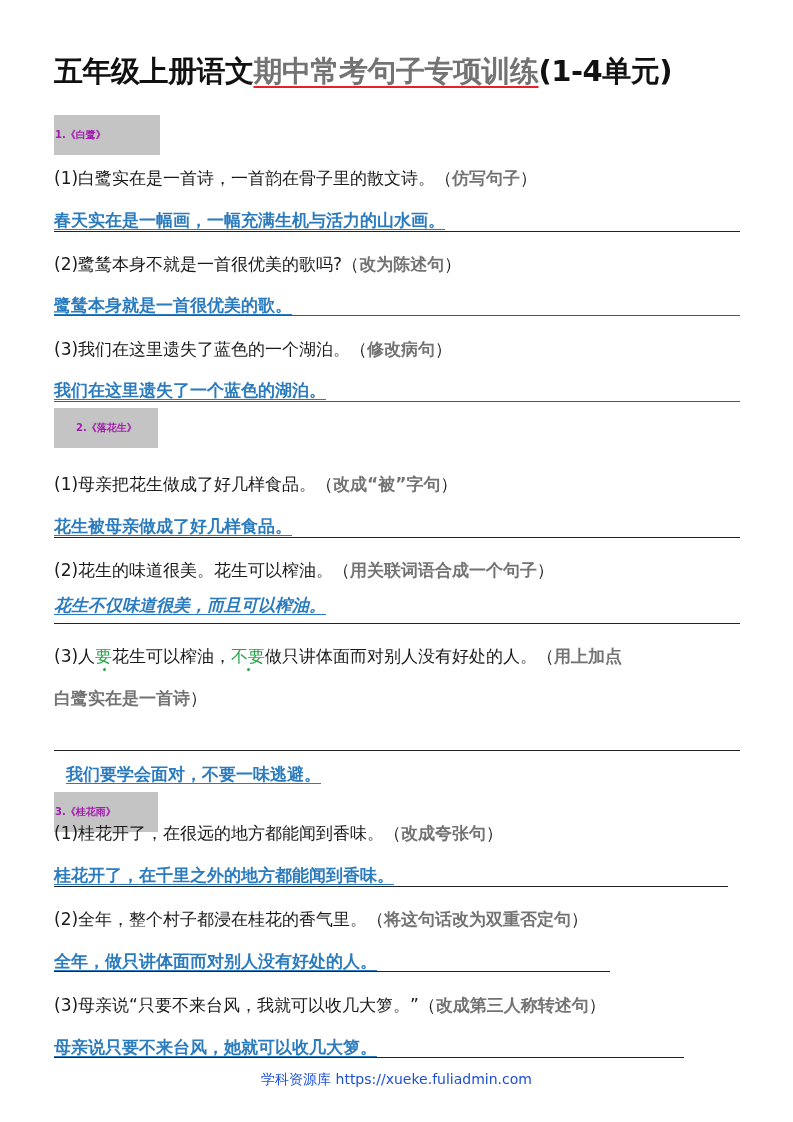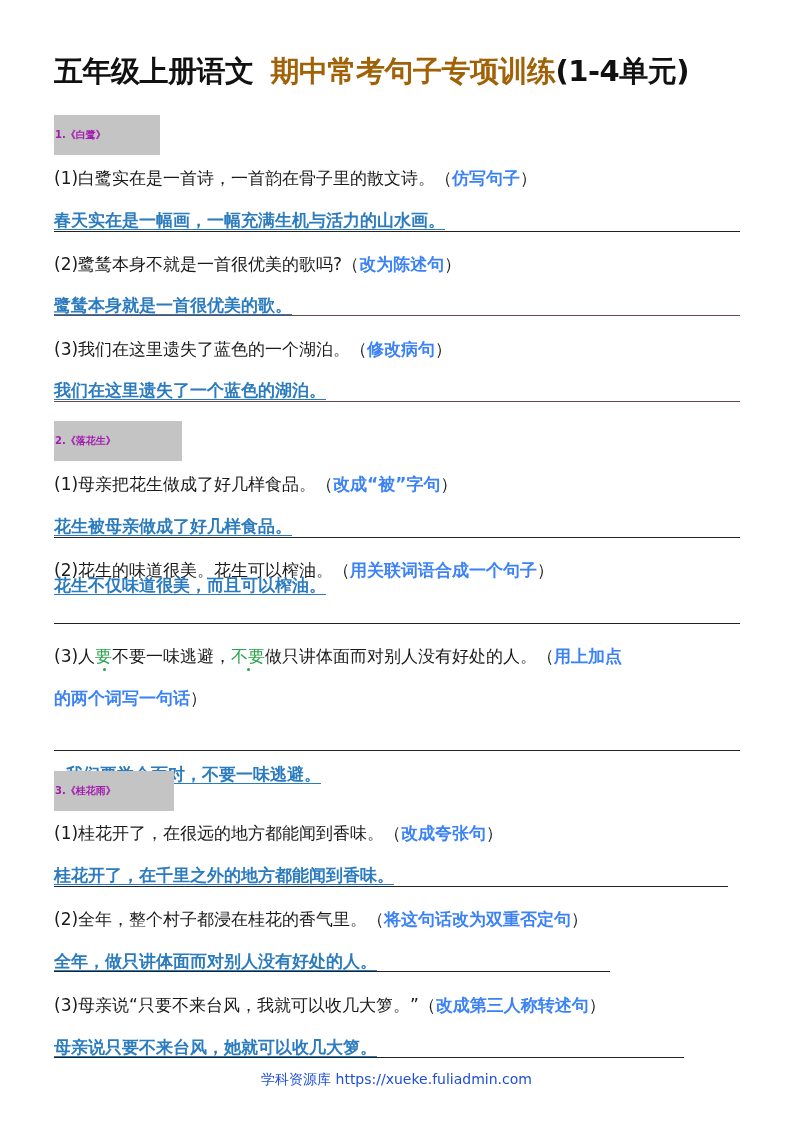--- a/index.html
+++ b/index.html
@@ -5,35 +5,35 @@
   * { margin: 0; padding: 0; box-sizing: border-box; }
   html, body { width: 793px; height: 1122px; background: #ffffff; overflow: hidden; }
   body { position: relative; font-family: "DejaVu Sans", "Liberation Sans", sans-serif; color: #1a1a1a; }
 
   .title {
     position: absolute; left: 54px; top: 52px; width: 700px;
     font-size: 29px; font-weight: bold; letter-spacing: -0.5px; white-space: nowrap;
     color: #111;
   }
   .title .red {
-    color: #a16207;
-    text-decoration-color: #e8202a;
-    text-decoration-thickness: 2px; text-underline-offset: 5px; margin-left: 17px;
+    color: #737373;
+    text-decoration: underline; text-decoration-color: #e8202a;
+    text-decoration-thickness: 2px; text-underline-offset: 5px;
   }
 
   .section-head {
     position: absolute; left: 54px; height: 40px;
     background: #c4c4c4; color: #a21caf;
     font-size: 10px; font-weight: bold; line-height: 40px; padding-left: 1px;
   }
 
   .q {
     position: absolute; left: 54px; font-size: 17px; line-height: 24px; white-space: nowrap; color: #1a1a1a;
   }
-  .q .req { color: #3b82f6; font-weight: bold; }
+  .q .req { color: #737373; font-weight: bold; }
   .q .dot { color: #2aa44a; position: relative; }
   .q .dot::after {
     content: ""; position: absolute; left: 50%; bottom: -5px; width: 3px; height: 3px;
     margin-left: -1px; background: #2aa44a; border-radius: 50%;
   }
 
   .ans {
     position: absolute; left: 54px; font-size: 17px; font-weight: bold; color: #2b7bbf;
     line-height: 22px; white-space: nowrap; text-decoration: underline; text-underline-offset: 3px;
   }
@@ -65,44 +65,44 @@
 </div>
 <div class="ans" style="top:294px;">鹭鸶本身就是一首很优美的歌。</div>
 <div class="rule brown" style="top:315px;width:686px;"></div>
 
 <div class="q" style="top:337px;">
   <span>(3)</span><span>我们在这里遗失了蓝色的一个湖泊。（</span><span class="req">修改病句</span><span>）</span>
 </div>
 <div class="ans" style="top:379px;">我们在这里遗失了一个蓝色的湖泊。</div>
 <div class="rule brown" style="top:401px;width:686px;"></div>
 
-<div class="section-head" style="top:421px;width:128px;">2.《落花生》</div>
+<div class="section-head" style="top:408px;width:104px;text-align:center;">2.《落花生》</div>
 
 <div class="q" style="top:472px;">
   <span>(1)</span><span>母亲把花生做成了好几样食品。（</span><span class="req">改成“被”字句</span><span>）</span>
 </div>
 <div class="ans" style="top:515px;">花生被母亲做成了好几样食品。</div>
 <div class="rule" style="top:537px;width:686px;"></div>
 
 <div class="q" style="top:558px;">
   <span>(2)</span><span>花生的味道很美。花生可以榨油。（</span><span class="req">用关联词语合成一个句子</span><span>）</span>
 </div>
-<div class="ans" style="top:574px;">花生不仅味道很美，而且可以榨油。</div>
+<div class="ans" style="top:594px;font-style:italic;">花生不仅味道很美，而且可以榨油。</div>
 <div class="rule" style="top:623px;width:686px;"></div>
 
 <div class="q" style="top:644px;">
-  <span>(3)</span><span>人</span><span class="dot">要</span><span>不要一味逃避，</span><span class="dot">不要</span><span>做只讲体面而对别人没有好处的人。（</span><span class="req">用上加点</span>
+  <span>(3)</span><span>人</span><span class="dot">要</span><span>花生可以榨油，</span><span class="dot">不要</span><span>做只讲体面而对别人没有好处的人。（</span><span class="req">用上加点</span>
 </div>
 <div class="q" style="top:686px;">
-  <span class="req">的两个词写一句话</span><span>）</span>
+  <span class="req">白鹭实在是一首诗</span><span>）</span>
 </div>
 <div class="ans" style="top:763px;left:66px;">我们要学会面对，不要一味逃避。</div>
 <div class="rule" style="top:750px;width:686px;"></div>
 
-<div class="section-head" style="top:771px;width:120px;">3.《桂花雨》</div>
+<div class="section-head" style="top:792px;width:104px;">3.《桂花雨》</div>
 
 <div class="q" style="top:821px;">
   <span>(1)</span><span>桂花开了，在很远的地方都能闻到香味。（</span><span class="req">改成夸张句</span><span>）</span>
 </div>
 <div class="ans" style="top:864px;">桂花开了，在千里之外的地方都能闻到香味。</div>
 <div class="rule" style="top:886px;width:674px;"></div>
 
 <div class="q" style="top:907px;">
   <span>(2)</span><span>全年，整个村子都浸在桂花的香气里。（</span><span class="req">将这句话改为双重否定句</span><span>）</span>
 </div>

